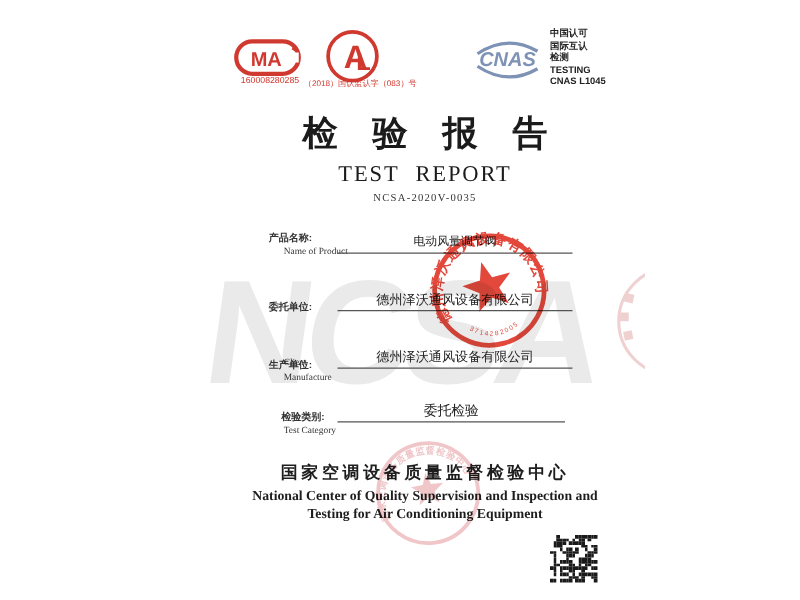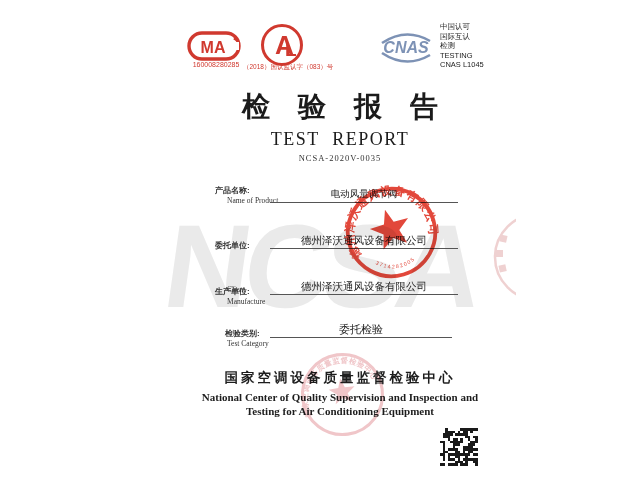--- a/index.html
+++ b/index.html
@@ -9,21 +9,21 @@
 
   
   #watermark{left:166px;top:198px;font-size:118px;font-weight:700;letter-spacing:-6px;
              color:#eaeaea;transform:skewX(-8deg);z-index:0;
              font-family:"Liberation Sans",sans-serif;}
 
   
   .cert{z-index:3;}
   .logo-caption{font-size:7px;color:#d0392f;white-space:nowrap;
                 font-family:"Liberation Sans",sans-serif;}
-  #accr-note{left:440px;top:22px;font-size:7.5px;line-height:9.6px;font-weight:400;
+  #accr-note{left:440px;top:22px;font-size:7.5px;line-height:9.6px;font-weight:700;
              color:#222;font-family:"Liberation Sans",sans-serif;}
 
   
   #title-zh{left:40px;width:600px;top:88px;text-align:center;font-size:28px;font-weight:700;
             letter-spacing:28px;text-indent:28px;color:#1b1b1b;z-index:2;
             font-family:"Liberation Sans",sans-serif;}
   #title-en{left:40px;width:600px;top:129px;text-align:center;font-size:18px;
             letter-spacing:1.5px;word-spacing:7px;color:#1b1b1b;z-index:2;}
   #report-no{left:40px;width:600px;top:153px;text-align:center;font-size:8.5px;
              letter-spacing:1px;color:#333;z-index:2;}

